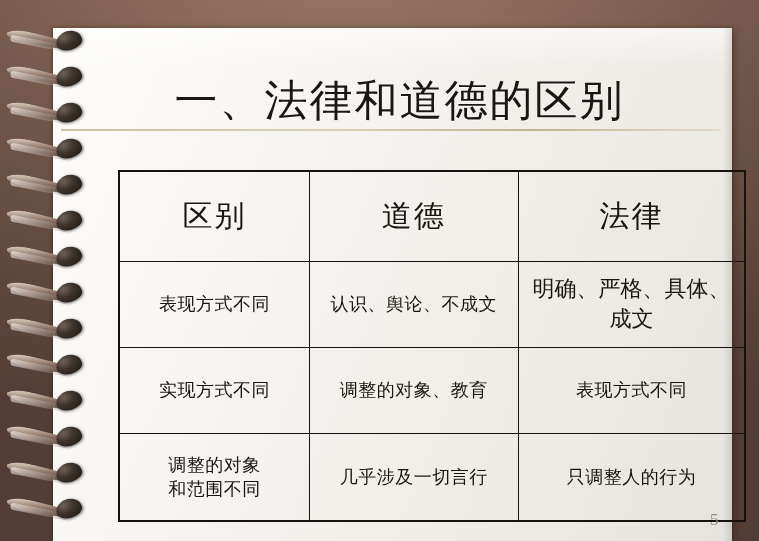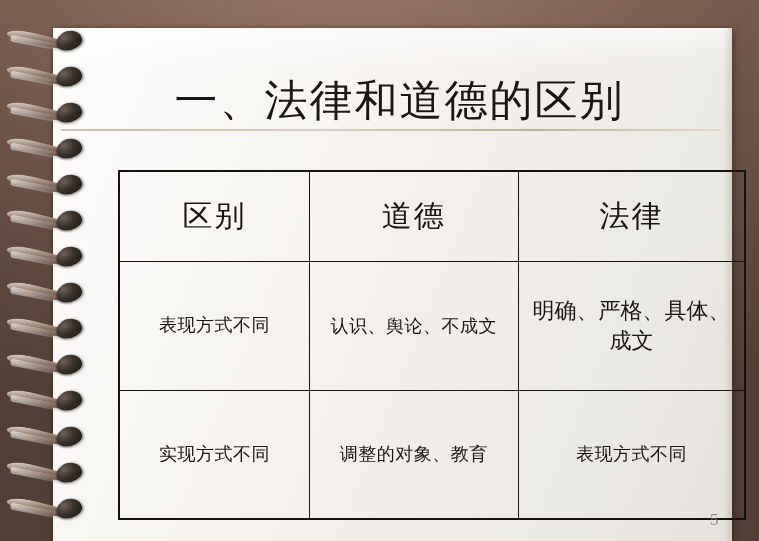--- a/index.html
+++ b/index.html
@@ -172,20 +172,28 @@
         <tr class="body r1">
           <td class="label">表现方式不同</td>
           <td class="moral">认识、舆论、不成文</td>
           <td class="law dense">明确、严格、具体、成文</td>
         </tr>
         <tr class="body r2">
           <td class="label">实现方式不同</td>
           <td class="moral">调整的对象、教育</td>
           <td class="law">表现方式不同</td>
         </tr>
+        <tr class="body r3">
+          <td class="label">
+            <span class="ln2">调整的对象</span>
+            <span class="ln2">和范围不同</span>
+          </td>
+          <td class="moral">几乎涉及一切言行</td>
+          <td class="law">只调整人的行为</td>
+        </tr>
       </tbody>
     </table>
   </div>
 
   <div id="pagenum">5</div>
 </div>
 
 <div id="spiral">
     <div class="coil" style="top: 28px;">
       <div class="wire"></div>

